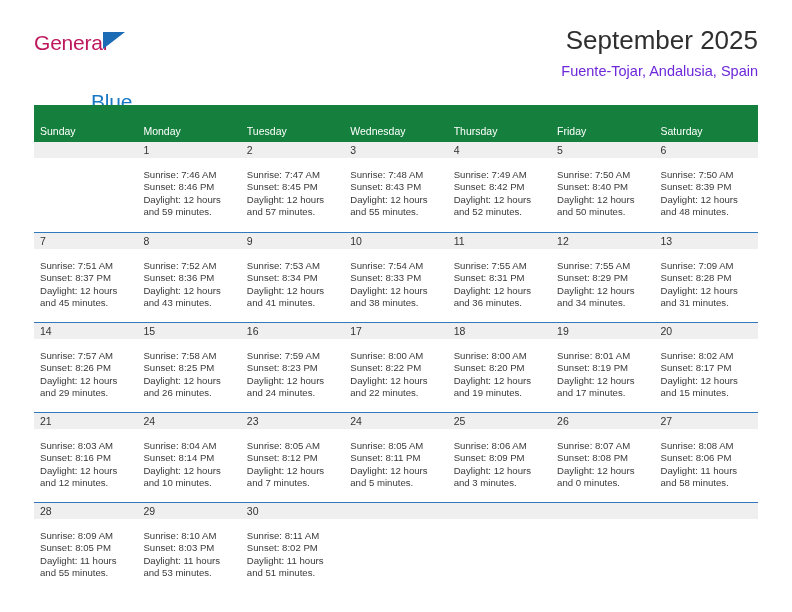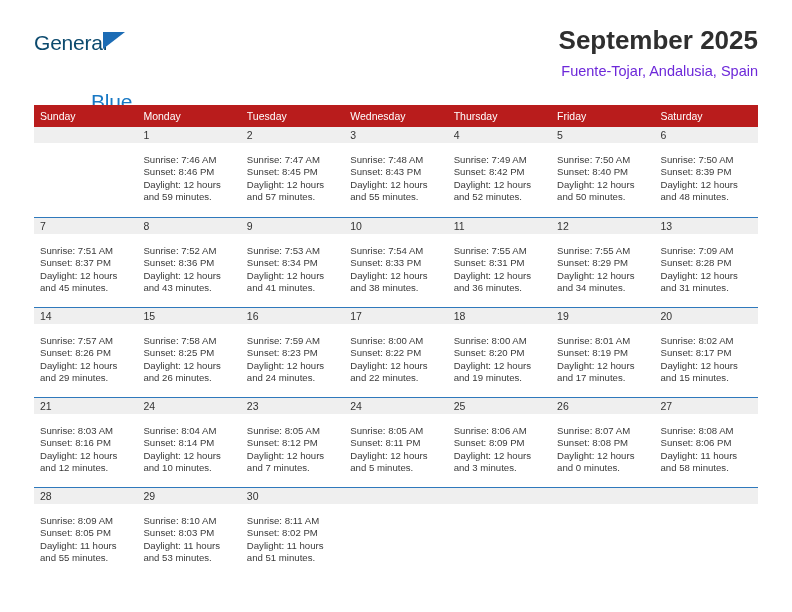--- a/index.html
+++ b/index.html
@@ -25,21 +25,21 @@
   }
   .brand {
     position: absolute;
     left: 0; top: 6px;
     width: 240px; height: 60px;
   }
   .brand-general {
     position: absolute;
     left: 0; top: 0;
     font-size: 21px;
-    color: #0c4a6e;
+    color: #be185d;
     letter-spacing: -0.2px;
     line-height: 1;
   }
   .brand-tri {
     position: absolute;
     left: 69px; top: 0px;
     width: 0; height: 0;
     border-left: 22px solid #1c6cb5;
     border-bottom: 17px solid transparent;
   }
@@ -55,45 +55,45 @@
   .title-block {
     position: absolute;
     right: 0; top: 0;
     text-align: right;
     width: 500px;
   }
   .cal-title {
     font-size: 26px;
     color: #2f2f2f;
     line-height: 1.15;
-    font-weight: bold;
+    font-weight: normal;
     margin: 0;
   }
   .cal-sub {
     font-size: 14.5px;
     color: #6d28d9;
     margin-top: 7px;
     line-height: 1.15;
   }
 
   
   .calendar {
     position: absolute;
     left: 34px; top: 105px;
     width: 724px;
     border-collapse: collapse;
     table-layout: fixed;
   }
   .calendar th {
-    background: #b91c1c;
+    background: #15803d;
     color: #ffffff;
     font-size: 10.5px;
     font-weight: normal;
     text-align: left;
-    padding: 5px 0 5px 6px;
+    padding: 20px 0 5px 6px;
     height: 20px;
     border: none;
   }
   .calendar td {
     vertical-align: top;
     padding: 0;
     border: none;
     width: 103.4px;
   }
   .daycell {

